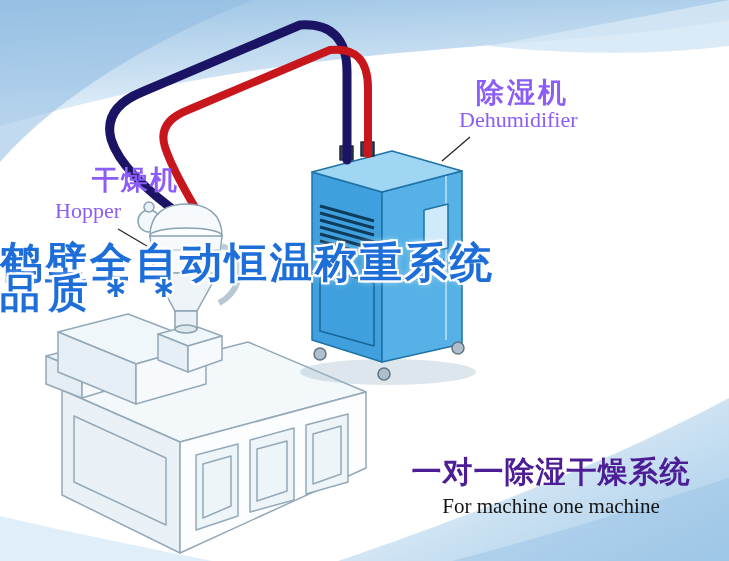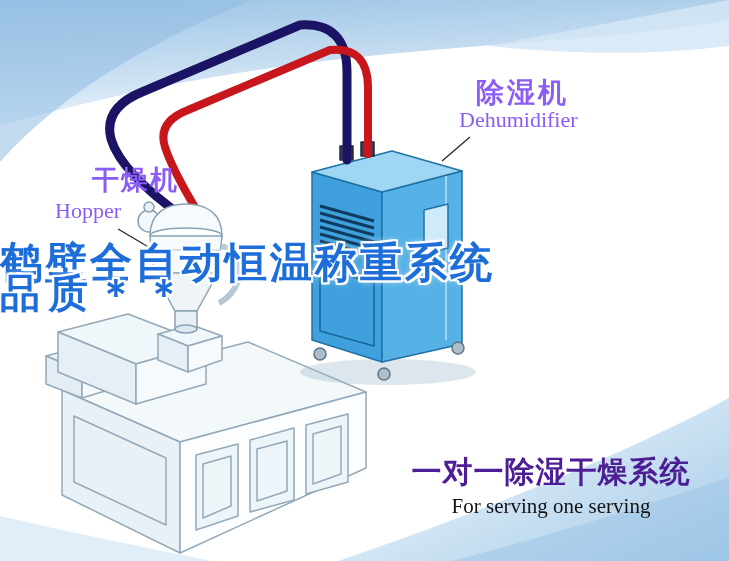--- a/index.html
+++ b/index.html
@@ -137,15 +137,15 @@
   <div class="label cn label-hopper-cn">干燥机</div>
   <div class="label en label-hopper-en">Hopper</div>
 
   <div class="label cn label-dehum-cn">除湿机</div>
   <div class="label en label-dehum-en">Dehumidifier</div>
 
   <div class="title title-1">鹤壁全自动恒温称重系统</div>
   <div class="title title-2">品质＊＊</div>
 
   <div class="caption caption-cn">一对一除湿干燥系统</div>
-  <div class="caption caption-en">For serving one serving</div>
+  <div class="caption caption-en">For machine one machine</div>
 
 </div>
 
 </body></html>

